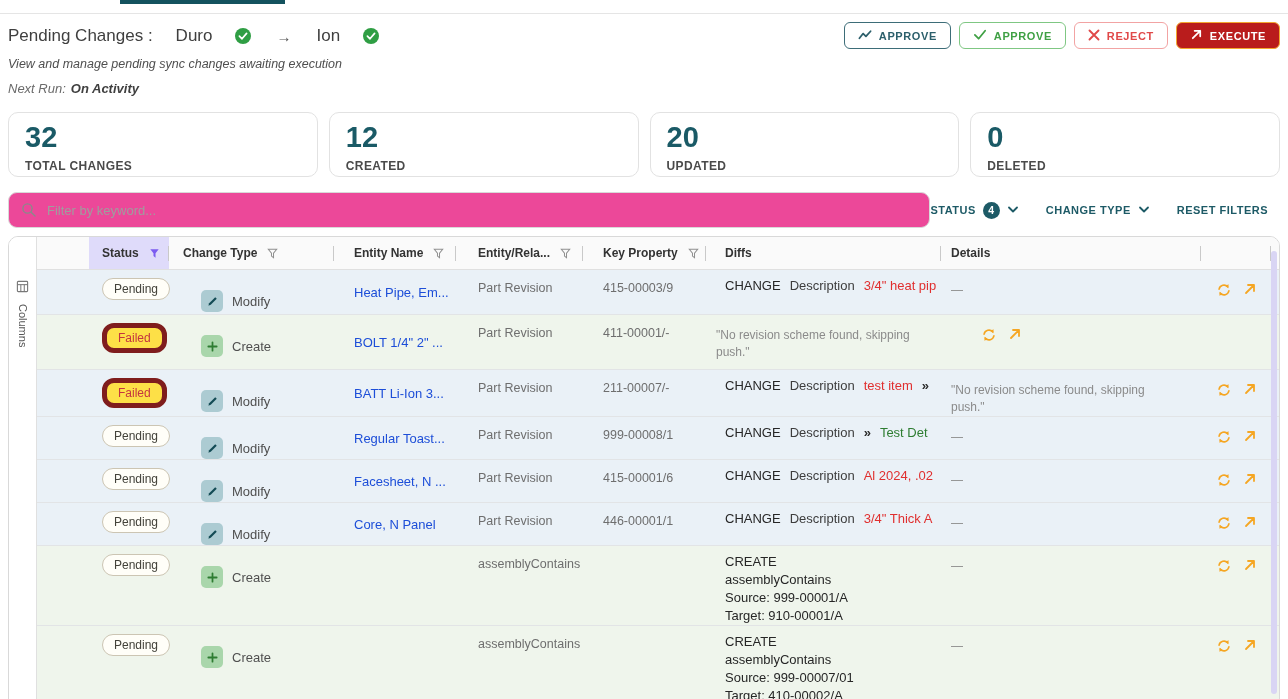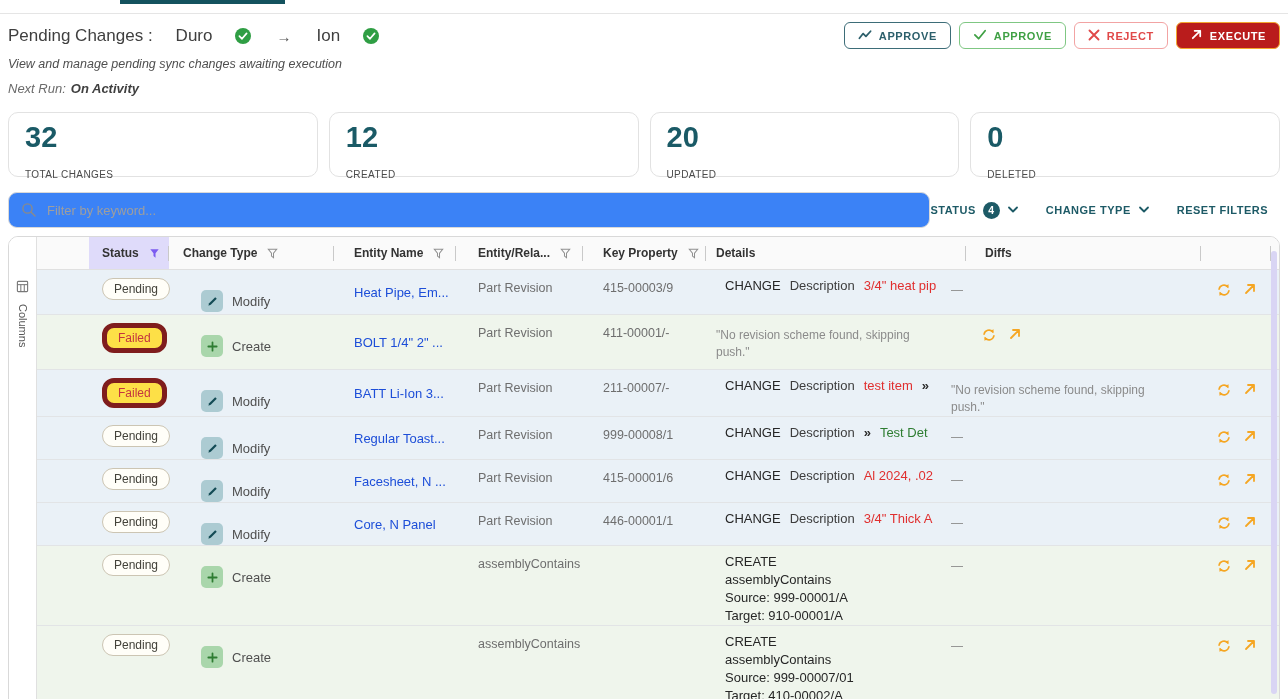--- a/index.html
+++ b/index.html
@@ -27,28 +27,28 @@
   .btn-timeline { border:1px solid #3d6d78; color:#2c5f6b; }
   .btn-approve  { border:1px solid #7fc783; color:#3fa044; }
   .btn-reject   { border:1px solid #f2a3a3; color:#e04848; }
   .btn-execute  { border:1px solid #f3a72e; background:#b91c1c; color:#fff; }
 
   
   .stats-row { position:absolute; left:8px; right:8px; top:112px; display:flex; gap:11px; }
   .stat-card { flex:1; height:65px; border:1px solid #e2e2e2; border-radius:10px; background:#fff;
                padding:9px 16px 0 16px; }
   .stat-value { font-size:29px; font-weight:bold; color:#1a5a66; line-height:1.1; }
-  .stat-label { font-size:10px; color:#4a4a4a; letter-spacing:.4px; margin-top:15px; }
+  .stat-label { font-size:12px; color:#4a4a4a; letter-spacing:.4px; margin-top:5px;font-weight:bold; }
 
   
   .filter-row { position:absolute; left:8px; right:8px; top:192px; height:36px; display:flex; align-items:center; }
   .search-box { position:relative; width:922px; height:36px; }
   .search-box input { width:100%; height:100%; border:1px solid #d9d9d9; border-radius:9px;
                       padding:0 12px 0 38px; font-size:13px; color:#333; outline:none;
-                      font-family:inherit; background:#3b82f6; }
+                      font-family:inherit; background:#ec4899; }
   .search-box input::placeholder { color:#9e9e9e; }
   .search-icon { position:absolute; left:13px; top:10px; }
   .filter-controls { margin-left:auto; display:flex; align-items:center; gap:27px; padding-right:12px; }
   .fc-group { display:flex; align-items:center; gap:7px; cursor:pointer; }
   .fc-label { font-size:11px; font-weight:bold; letter-spacing:.5px; color:#1d5a66; }
   .count-badge { display:inline-flex; align-items:center; justify-content:center; width:17px; height:17px;
                  border-radius:50%; background:#1d5a66; color:#fff; font-size:10.5px; font-weight:bold; }
 
   
   .table-wrap { position:absolute; left:8px; top:236px; width:1272px; height:465px;
@@ -276,26 +276,26 @@
         </div>
         <div class="th c-keyprop">
           <span>Key Property</span>
           <span class="th-funnel">
             <svg width="13" height="13" viewBox="0 0 14 14">
                 <path d="M2.5 2.5 H11.5 L8.1 6.7 V11.5 L5.9 9.8 V6.7 Z" stroke="#909090" stroke-width="1.1" fill="none"></path>
               </svg>
           </span>
           <span class="sep"></span>
         </div>
+        <div class="th c-diffs">
+          <span>Diffs</span>
+          <span class="sep"></span>
+        </div>
         <div class="th c-details">
           <span>Details</span>
-          <span class="sep"></span>
-        </div>
-        <div class="th c-diffs">
-          <span>Diffs</span>
           <span class="sep"></span>
         </div>
         <div class="th c-actions">
           <span class="sep"></span>
         </div>
       </div>
 
       <div class="tbody">
           <div class="row tint-blue" style="min-height: 45px;">
             <div class="cell c-drag"></div>

